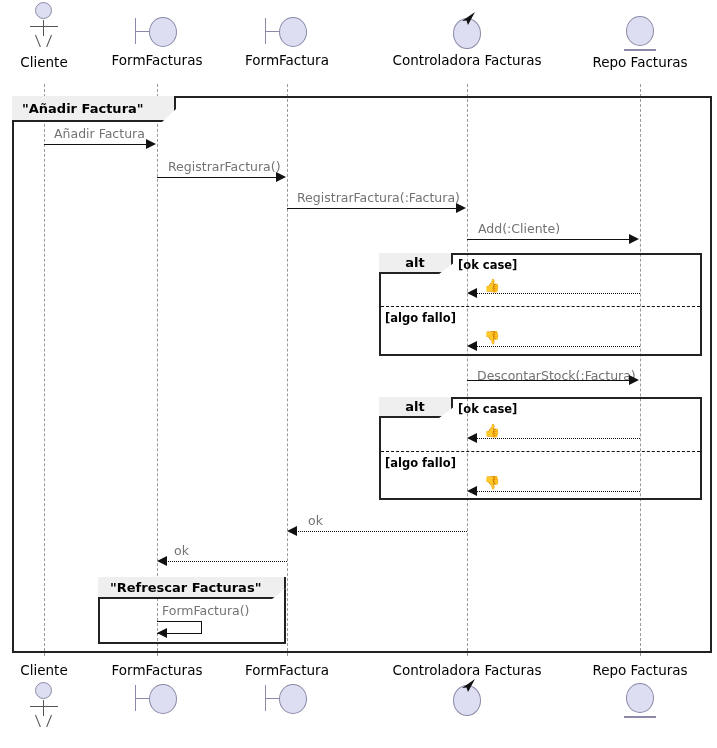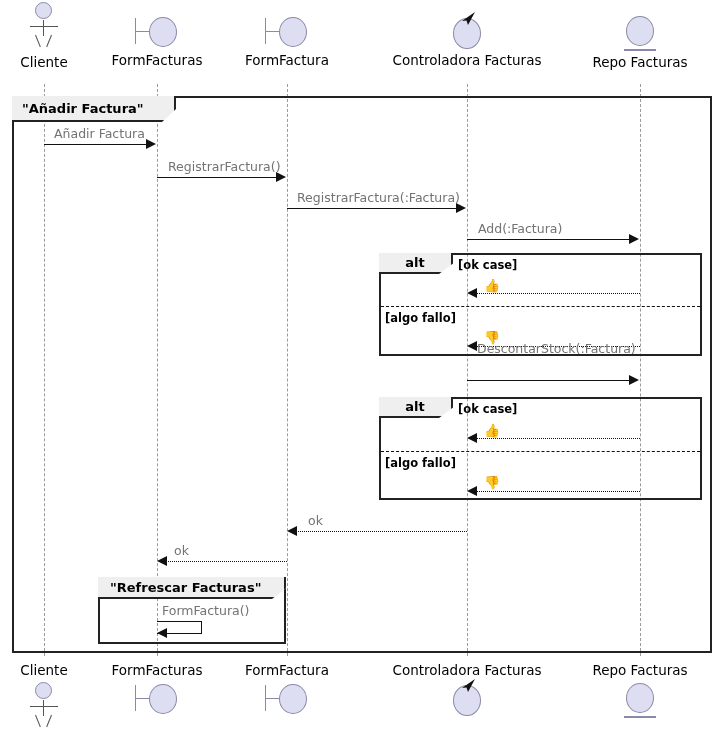--- a/index.html
+++ b/index.html
@@ -164,40 +164,40 @@
   <div class="arrowhead right" style="left:146px;top:139px;"></div>
 
   <div class="msg-label" style="left:168px;top:159px;">RegistrarFactura()</div>
   <div class="msg-line" style="left:157px;top:177px;width:121px;"></div>
   <div class="arrowhead right" style="left:276px;top:172px;"></div>
 
   <div class="msg-label" style="left:297px;top:190px;">RegistrarFactura(:Factura)</div>
   <div class="msg-line" style="left:287px;top:208px;width:171px;"></div>
   <div class="arrowhead right" style="left:456px;top:203px;"></div>
 
-  <div class="msg-label" style="left:478px;top:221px;">Add(:Factura)</div>
+  <div class="msg-label" style="left:478px;top:221px;">Add(:Cliente)</div>
   <div class="msg-line" style="left:467px;top:239px;width:164px;"></div>
   <div class="arrowhead right" style="left:629px;top:234px;"></div>
 
   <div class="frame" style="left:379px;top:253px;width:323px;height:103px;"></div>
   <div class="alt-tab" style="left:379px;top:253px;width:74px;height:21px;">alt</div>
   <div class="guard" style="left:458px;top:258px;">[ok case]</div>
 
   <div class="glyph" style="left:484px;top:279px;">👍</div>
   <div class="msg-line dotted" style="left:476px;top:293px;width:164px;"></div>
   <div class="arrowhead left" style="left:467px;top:288px;"></div>
 
   <div class="alt-divider" style="left:381px;top:306px;width:319px;"></div>
   <div class="guard" style="left:385px;top:311px;">[algo fallo]</div>
 
   <div class="glyph" style="left:484px;top:331px;">👎</div>
   <div class="msg-line dotted" style="left:476px;top:346px;width:164px;"></div>
   <div class="arrowhead left" style="left:467px;top:341px;"></div>
 
-  <div class="msg-label" style="left:477px;top:341px;">DescontarStock(:Factura)</div>
+  <div class="msg-label" style="left:477px;top:368px;">DescontarStock(:Factura)</div>
   <div class="msg-line" style="left:467px;top:380px;width:164px;"></div>
   <div class="arrowhead right" style="left:629px;top:375px;"></div>
 
   <div class="frame" style="left:379px;top:397px;width:323px;height:103px;"></div>
   <div class="alt-tab" style="left:379px;top:397px;width:74px;height:21px;">alt</div>
   <div class="guard" style="left:458px;top:402px;">[ok case]</div>
 
   <div class="glyph" style="left:484px;top:424px;">👍</div>
   <div class="msg-line dotted" style="left:476px;top:438px;width:164px;"></div>
   <div class="arrowhead left" style="left:467px;top:433px;"></div>

